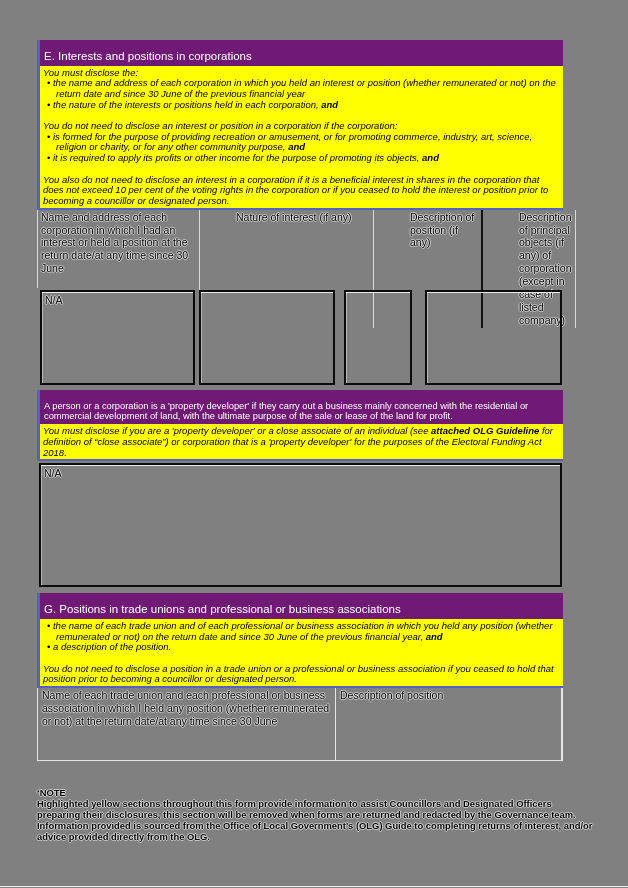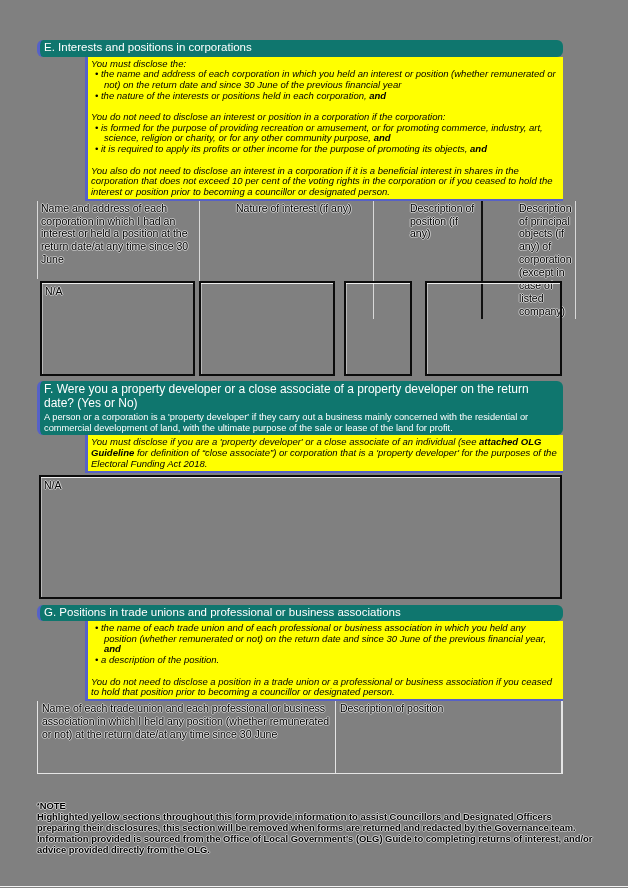--- a/index.html
+++ b/index.html
@@ -6,40 +6,38 @@
   body{
     width:628px;height:888px;position:relative;overflow:hidden;
     background:#808080;
     font-family:"Liberation Sans", sans-serif;
     color:#000;
   }
   .page{position:absolute;left:37px;top:40px;width:526px;}
 
   
   .sec-header{
-    background:#0f766e;color:#fff;
+    background:#701a75;color:#fff;
     border-left:3px solid #5661c8;
-    padding:1px 4px 2px 4px;
+    padding:10px 4px 2px 4px;
     font-size:11.5px;line-height:13.5px;
     box-sizing:border-box;
-    border-radius:6px;
   }
   .f-title{font-size:12px;line-height:14.6px;}
   .f-sub{font-size:9.3px;line-height:10.8px;font-weight:400;margin-top:1px;}
 
   
   .guidance{
     background:#ffff00;
     border-left:3px solid #5661c8;
     border-bottom:2px solid #5661c8;
     font-style:italic;
     font-size:9.5px;line-height:10.7px;
     padding:2px 6px 1px 3px;
     box-sizing:border-box;
-    margin-left:48px;
   }
   .guidance p{margin:0;}
   .guidance .blank{height:10.7px;}
   .guidance ul{margin:0;padding:0 0 0 4px;list-style:none;}
   .guidance li{padding-left:9px;text-indent:-9px;}
   .guidance li::before{content:"\2022  ";}
   .emph{font-weight:bold;}
 
   
   .halo{
@@ -137,21 +135,20 @@
   </div>
 
   <div class="tblE-row">
     <div class="input-box bx1 halo">N/A</div>
     <div class="input-box bx2 halo"></div>
     <div class="input-box bx3 halo"></div>
     <div class="input-box bx4 halo"></div>
   </div>
 
   <div class="sec-header">
-    <div class="f-title">F. Were you a property developer or a close associate of a property developer on the return date? (Yes or No)</div>
     <div class="f-sub">A person or a corporation is a 'property developer' if they carry out a business mainly concerned with the residential or commercial development of land, with the ultimate purpose of the sale or lease of the land for profit.</div>
   </div>
 
   <div class="guidance">
     <p><span>You must disclose if you are a 'property developer' or a close associate of an individual (see </span><b class="emph">attached OLG Guideline</b><span> for definition of “close associate”) or corporation that is a 'property developer' for the purposes of the Electoral Funding Act 2018.</span></p>
   </div>
 
   <div class="big-box halo">N/A</div>
 
   <div class="gap6"></div>

